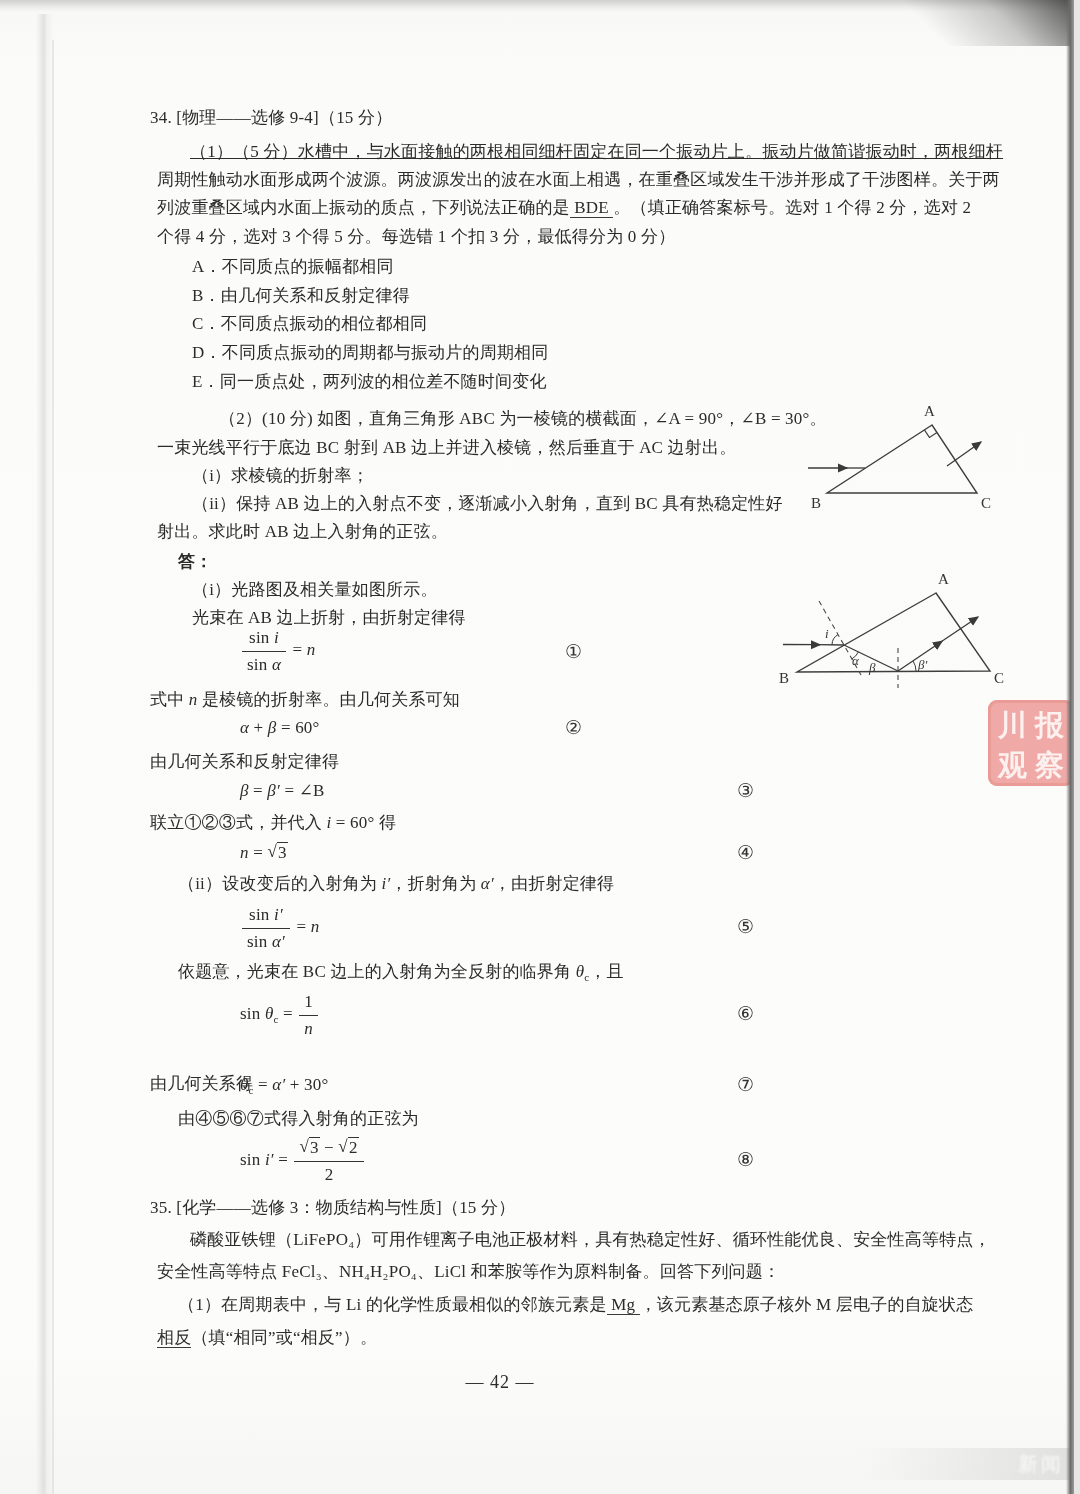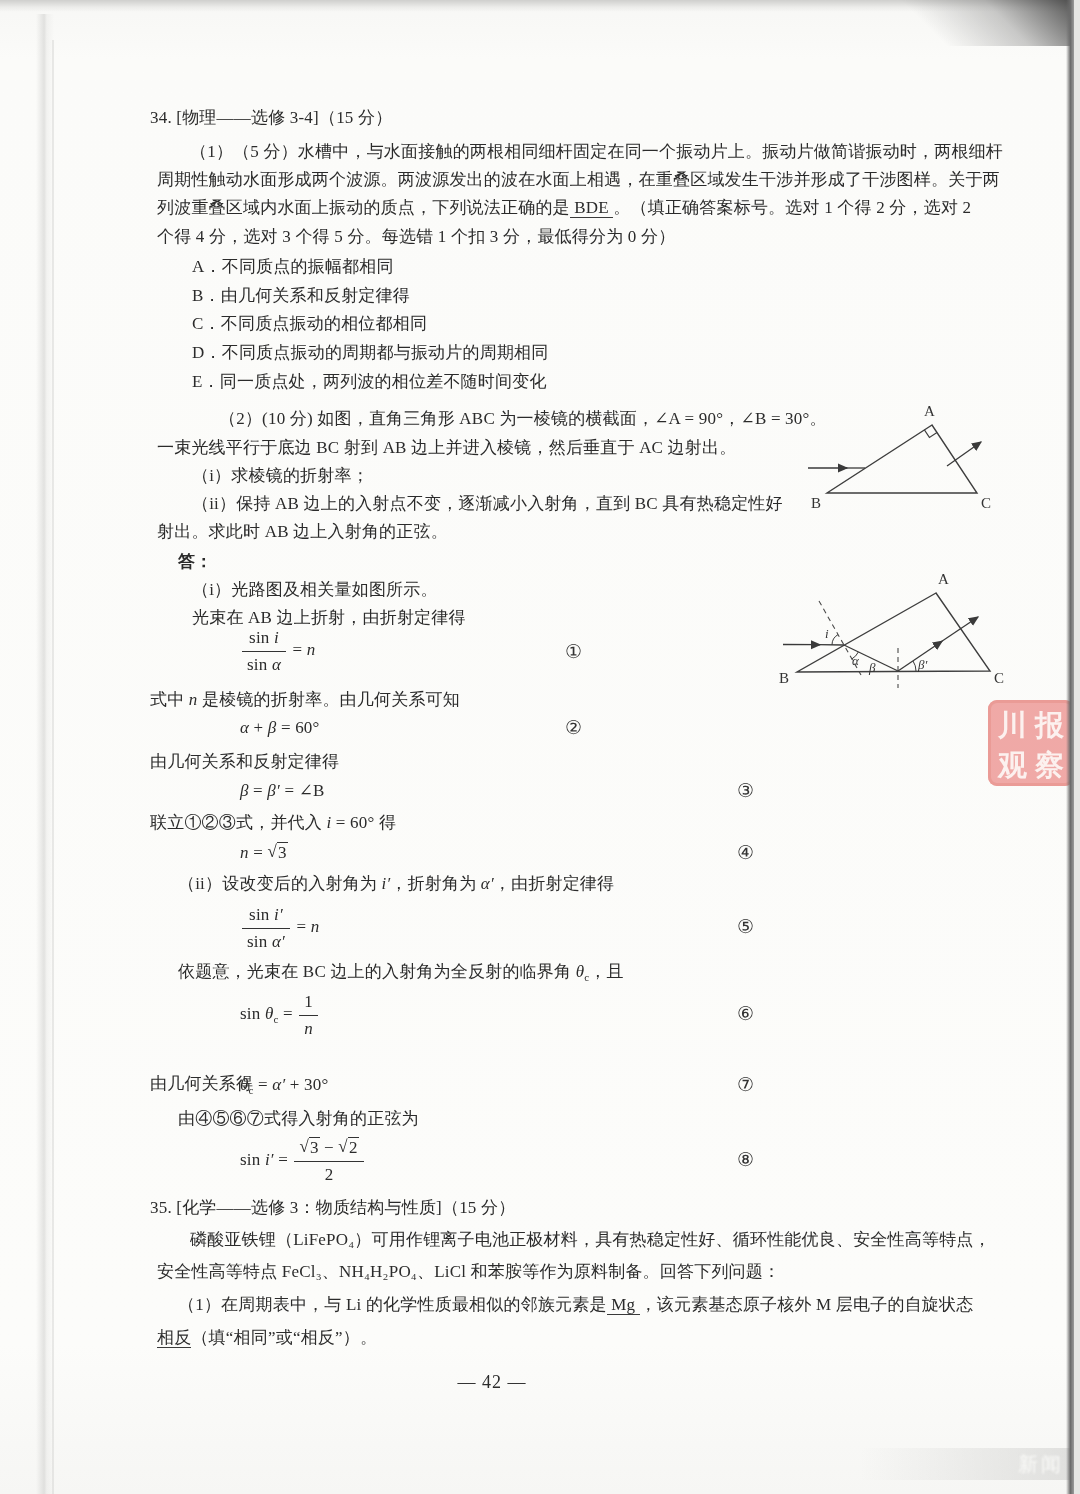--- a/index.html
+++ b/index.html
@@ -27,43 +27,43 @@
   .line .var{font-style:italic;font-family:"Liberation Serif","DejaVu Serif",serif;}
   .line sub,.line .sub{font-size:11px;vertical-align:-4px;}
   .bold{font-weight:600;}
   .formula{font-size:17px;}
   .frac{display:inline-block;text-align:center;vertical-align:middle;margin:0 2px;}
   .ftop{display:block;border-bottom:1.2px solid #333;padding:0 5px 1px;}
   .fbot{display:block;padding:1px 5px 0;}
   .sqrt .rad{display:inline-block;transform:translateY(-1px);}
   .sqrt .ov{border-top:1.2px solid #333;padding:0 1px;}
   .circ{position:absolute;font-size:19px;color:#333;}
-  .pagenum{position:absolute;left:8px;top:1372px;width:968px;text-align:center;font-size:18px;letter-spacing:1px;}
+  .pagenum{position:absolute;left:16px;top:1372px;width:968px;text-align:center;font-size:18px;letter-spacing:1px;}
   
   svg{position:absolute;overflow:visible;}
   svg text{font-family:"Liberation Serif","DejaVu Serif",serif;font-size:15px;fill:#333;}
   svg .it{font-style:italic;font-size:13px;}
   
   .seal{position:absolute;left:988px;top:700px;width:86px;height:86px;background:#efa3a0;
         border-radius:9px;opacity:.92;box-shadow:inset 0 0 0 3px rgba(232,145,140,.9);
         display:grid;grid-template-columns:1fr 1fr;grid-template-rows:1fr 1fr;padding:6px;box-sizing:border-box;}
   .seal span{color:#fdf1ef;font-size:29px;font-weight:700;display:flex;align-items:center;justify-content:center;}
 </style>
 </head>
 <body>
 
 <div id="page">
   <div class="top-band"></div>
   <div class="top-right-smudge"></div>
   <div class="left-fold"></div>
   <div class="left-fold2"></div>
 
   <div id="content">
-      <div class="line" style="left: 150px; top: 106px;">34. [物理——选修 3-4]（15 分）</div>
-      <div class="line" style="left: 190px; top: 140px;">（1）（5 分）水槽中，与水面接触的两根相同细杆固定在同一个振动片上。振动片做简谐振动时，两根细杆</div>
+      <div class="line" style="left: 150px; top: 106px;">34. [物理——选修 9-4]（15 分）</div>
+      <div class="line" style="left: 190px; top: 140px; text-decoration: underline;">（1）（5 分）水槽中，与水面接触的两根相同细杆固定在同一个振动片上。振动片做简谐振动时，两根细杆</div>
       <div class="line" style="left: 157px; top: 168px;">周期性触动水面形成两个波源。两波源发出的波在水面上相遇，在重叠区域发生干涉并形成了干涉图样。关于两</div>
       <div class="line" style="left: 157px; top: 196px;">列波重叠区域内水面上振动的质点，下列说法正确的是<span class="u-blank"> BDE </span>。（填正确答案标号。选对 1 个得 2 分，选对 2</div>
       <div class="line" style="left: 157px; top: 225px;">个得 4 分，选对 3 个得 5 分。每选错 1 个扣 3 分，最低得分为 0 分）</div>
       <div class="line" style="left: 192px; top: 255px;">A．不同质点的振幅都相同</div>
       <div class="line" style="left: 192px; top: 284px;">B．由几何关系和反射定律得</div>
       <div class="line" style="left: 192px; top: 312px;">C．不同质点振动的相位都相同</div>
       <div class="line" style="left: 192px; top: 341px;">D．不同质点振动的周期都与振动片的周期相同</div>
       <div class="line" style="left: 192px; top: 370px;">E．同一质点处，两列波的相位差不随时间变化</div>
       <div class="line" style="left: 195px; top: 407px; margin-left: 24px;">（2）(10 分) 如图，直角三角形 ABC 为一棱镜的横截面，∠A = 90°，∠B = 30°。</div>
       <div class="line" style="left: 157px; top: 436px;">一束光线平行于底边 BC 射到 AB 边上并进入棱镜，然后垂直于 AC 边射出。</div>

